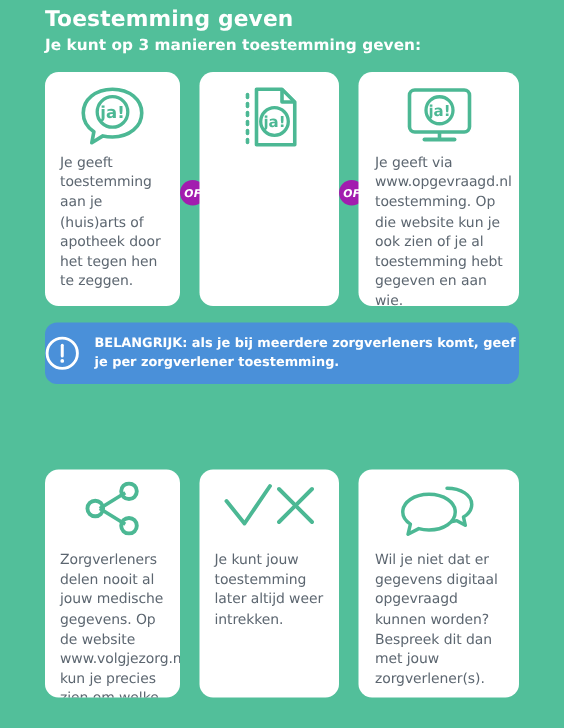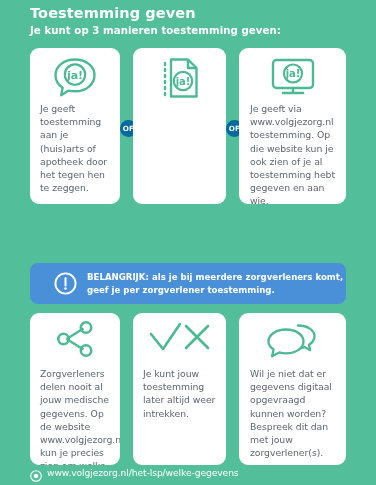--- a/index.html
+++ b/index.html
@@ -89,46 +89,46 @@
 
   #card-web .card-text,
   #card-discuss .card-text { left: 11px; right: 9px; }
 
   
   .of-badge {
     position: absolute;
     width: 17px;
     height: 17px;
     border-radius: 50%;
-    background: #0369a1;
+    background: #a21caf;
     color: #ffffff;
     font-size: 7.2px;
     font-weight: bold;
     display: flex;
     align-items: center;
     justify-content: center;
     letter-spacing: 0.2px;
+    font-style: italic;
   }
   #of-1 { left: 120px; top: 120px; }
   #of-2 { left: 226px; top: 120px; }
 
   
   #banner {
     position: absolute;
     left: 30px;
     top: 215px;
     width: 316px;
     height: 41px;
     background: #4a90d9;
     border-radius: 8px;
     display: flex;
     align-items: center;
     box-sizing: border-box;
-    padding-left: 24px;
-    margin-top: 48px;
+    padding-left: 0;
   }
   #banner-icon {
     flex: 0 0 auto;
     width: 23px;
     height: 23px;
     margin-right: 10px;
   }
   #banner-text {
     color: #ffffff;
     font-size: 8.6px;
@@ -210,21 +210,21 @@
     <div class="card-inner">
       <div class="card-icon">
         <svg width="48" height="42" viewBox="0 0 48 42" aria-hidden="true">
           <rect x="4" y="4" width="40" height="28" rx="3.5" ry="3.5" fill="none" stroke="#4cb894" stroke-width="2.4"></rect>
           <line x1="24" y1="32" x2="24" y2="36" stroke="#4cb894" stroke-width="2.4"></line>
           <line x1="14" y1="37" x2="34" y2="37" stroke="#4cb894" stroke-width="2.6" stroke-linecap="round"></line>
           <circle cx="24" cy="17.5" r="9" fill="none" stroke="#4cb894" stroke-width="2.2"></circle>
           <text x="24" y="21.2" text-anchor="middle" font-family="DejaVu Sans, Liberation Sans, sans-serif" font-size="10" font-weight="bold" fill="#4cb894">ja!</text>
         </svg>
       </div>
-      <div class="card-text">Je geeft via www.volgjezorg.nl toestemming. Op die website kun je ook zien of je al toestemming hebt gegeven en aan wie.</div>
+      <div class="card-text">Je geeft via www.opgevraagd.nl toestemming. Op die website kun je ook zien of je al toestemming hebt gegeven en aan wie.</div>
     </div>
   </div>
 
   <div id="banner">
     <div id="banner-icon">
       <svg width="23" height="23" viewBox="0 0 23 23" aria-hidden="true">
         <circle cx="11.5" cy="11.5" r="10.1" fill="none" stroke="#ffffff" stroke-width="1.9"></circle>
         <line x1="11.5" y1="6.2" x2="11.5" y2="13.4" stroke="#ffffff" stroke-width="2" stroke-linecap="round"></line>
         <circle cx="11.5" cy="16.6" r="1.25" fill="#ffffff"></circle>
       </svg>
@@ -269,23 +269,14 @@
         <svg width="66" height="34" viewBox="0 0 66 34" aria-hidden="true">
           <polyline points="4,13 16,28 33,3" fill="none" stroke="#4cb894" stroke-width="2.6" stroke-linecap="round" stroke-linejoin="round"></polyline>
           <line x1="39" y1="5" x2="61" y2="27" stroke="#4cb894" stroke-width="2.6" stroke-linecap="round"></line>
           <line x1="61" y1="5" x2="39" y2="27" stroke="#4cb894" stroke-width="2.6" stroke-linecap="round"></line>
         </svg>
       </div>
       <div class="card-text">Je kunt jouw toestemming later altijd weer intrekken.</div>
     </div>
   </div>
 
-  <div id="footer">
-    <div id="footer-icon">
-      <svg width="12" height="12" viewBox="0 0 12 12" aria-hidden="true">
-        <circle cx="6" cy="6" r="5.3" fill="none" stroke="#ffffff" stroke-width="1.1"></circle>
-        <circle cx="6" cy="6" r="2.3" fill="#ffffff"></circle>
-      </svg>
-    </div>
-    <div id="footer-url">www.volgjezorg.nl/het-lsp/welke-gegevens</div>
-  </div>
 
 </div>
 
 </body></html>

